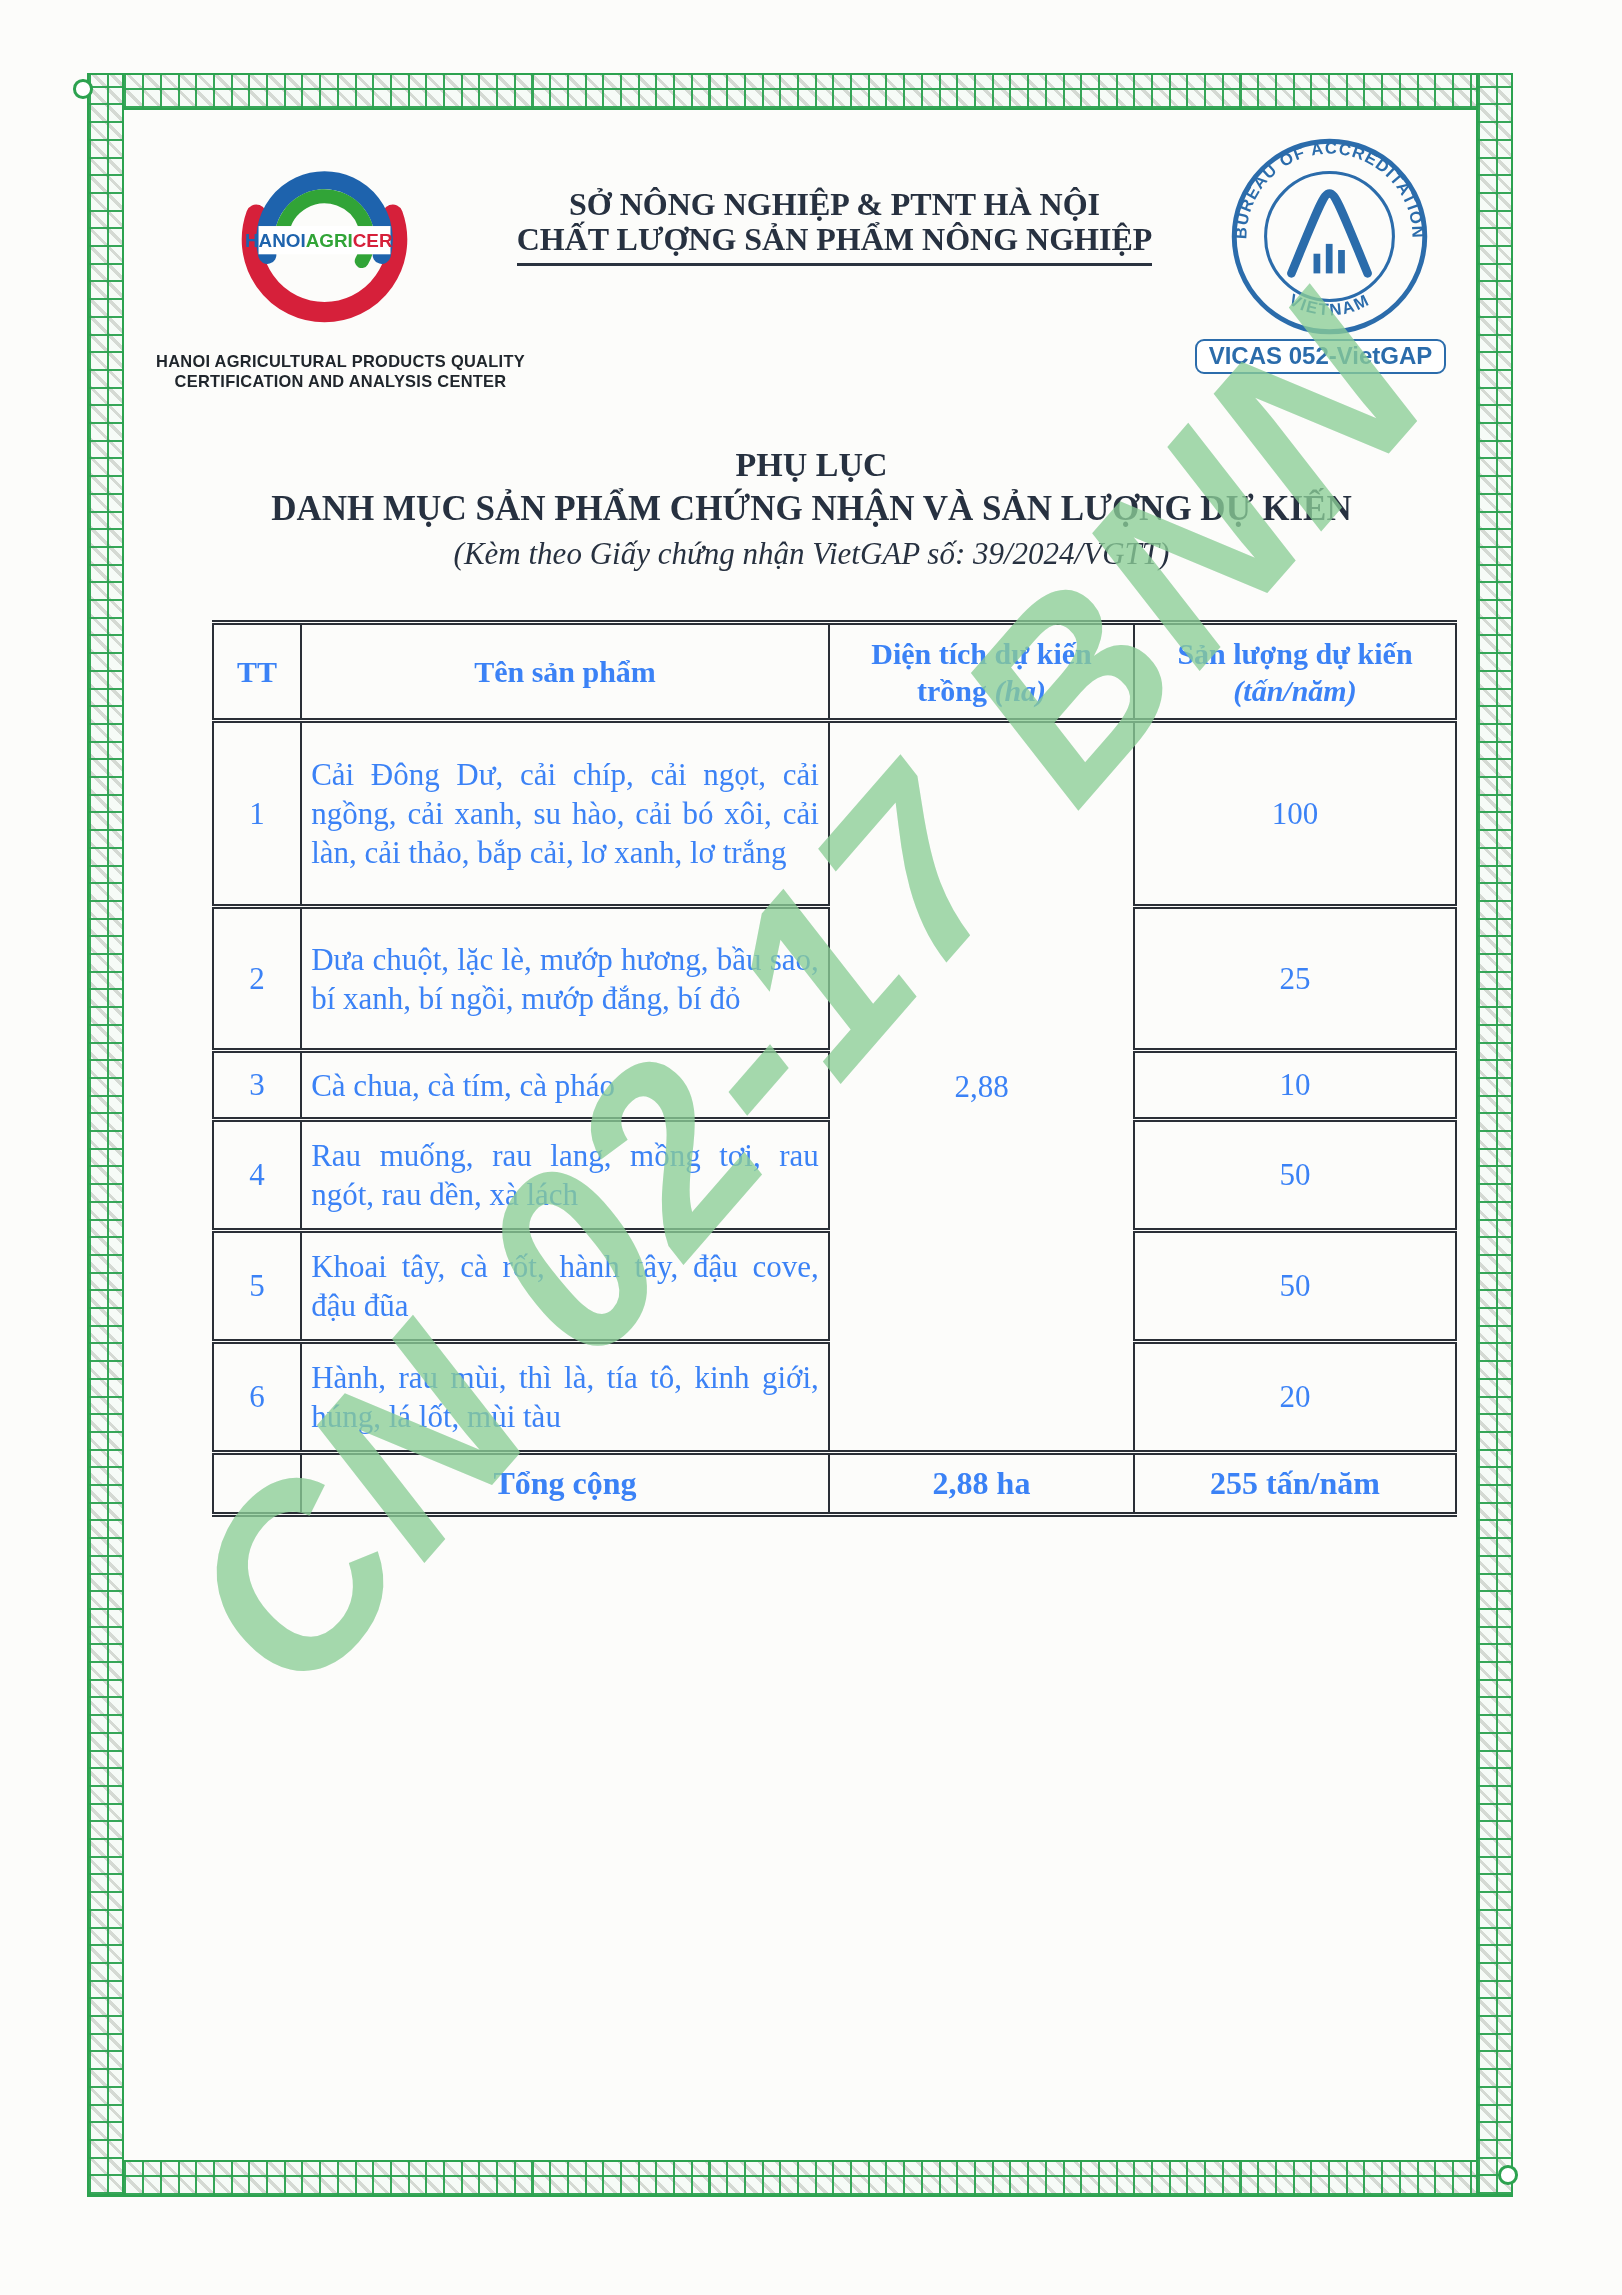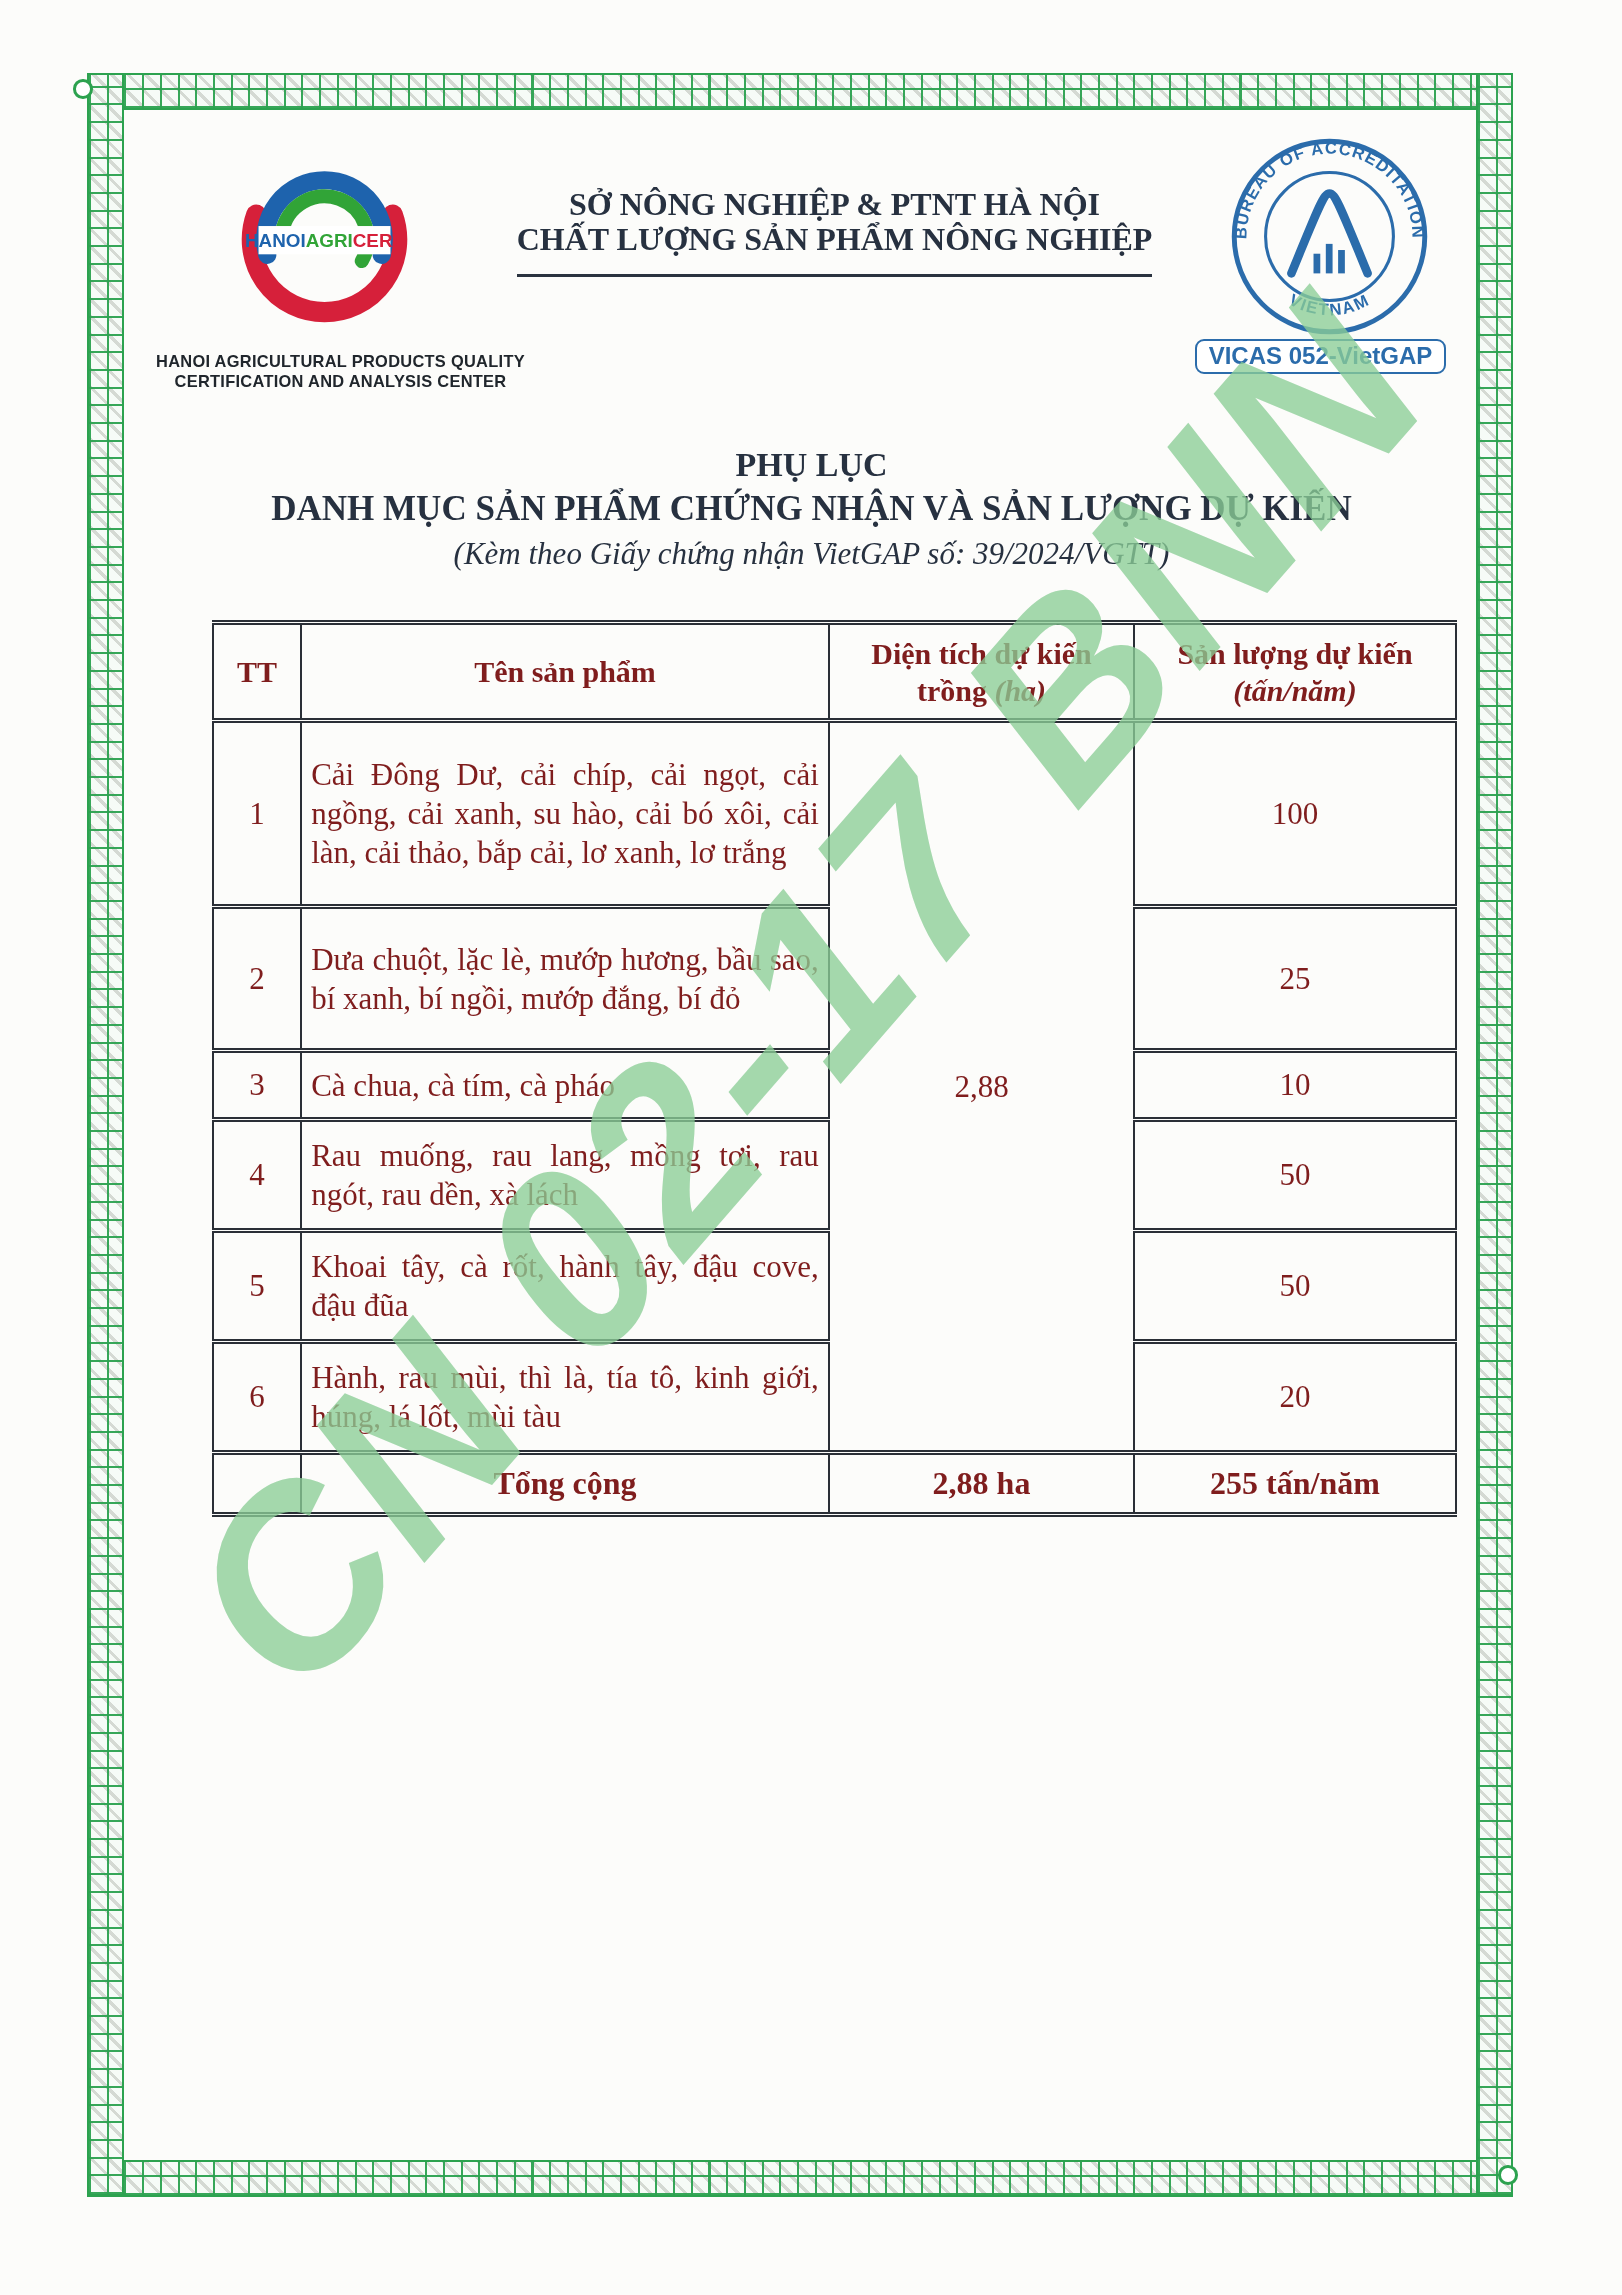--- a/index.html
+++ b/index.html
@@ -52,21 +52,21 @@
     text-align:center;z-index:2;
     font-family:"Liberation Sans","DejaVu Sans",sans-serif;
     font-weight:bold;font-size:16.4px;line-height:20px;color:#20262c;
     letter-spacing:0.3px;
   }
   .org-block{
     position:absolute;left:504px;top:187px;width:661px;
     text-align:center;z-index:2;
     font-weight:bold;font-size:32px;line-height:35px;color:#273140;
   }
-  .org-underline{display:inline-block;border-bottom:3.3px solid #2a333f;padding-bottom:17px;}
+  .org-underline{display:inline-block;border-bottom:3.3px solid #2a333f;padding-bottom:6px;}
 
   .seal-svg{position:absolute;left:1225px;top:132px;z-index:2;}
   .vicas-badge{
     position:absolute;left:1195px;top:339px;width:251px;height:35px;
     border:2.6px solid #2b6cab;border-radius:9px;box-sizing:border-box;
     text-align:center;line-height:30px;
     font-family:"Liberation Sans","DejaVu Sans",sans-serif;
     font-weight:bold;font-size:24px;color:#2b6cab;z-index:2;background:#fff;
   }
 
@@ -76,21 +76,21 @@
     text-align:center;z-index:2;color:#273140;
   }
   .title-line1{font-weight:bold;font-size:34px;line-height:39px;margin:0;}
   .title-line2{font-weight:bold;font-size:35px;line-height:42px;margin:3.9px 0 0 0;}
   .title-line3{font-style:italic;font-size:31px;line-height:38px;margin:5.2px 0 0 0;}
 
   
   .tbl-wrap{position:absolute;left:212px;top:620px;z-index:2;}
   table.products{
     border-collapse:collapse;table-layout:fixed;width:1243px;
-    font-size:31px;color:#7f1d1d;background:transparent;padding-left:32px;
+    font-size:31px;color:#3b82f6;background:transparent;padding-left:32px;
   }
   table.products th, table.products td{
     border-top:5.2px double #2a2f36;
     border-bottom:5.2px double #2a2f36;
     border-left:2px solid #2a2f36;
     border-right:2px solid #2a2f36;
     padding:3.9px 9.2px;box-sizing:border-box;vertical-align:middle;
     background:transparent;
   }
   th.h{font-weight:bold;text-align:center;font-size:30px;line-height:37px;}

